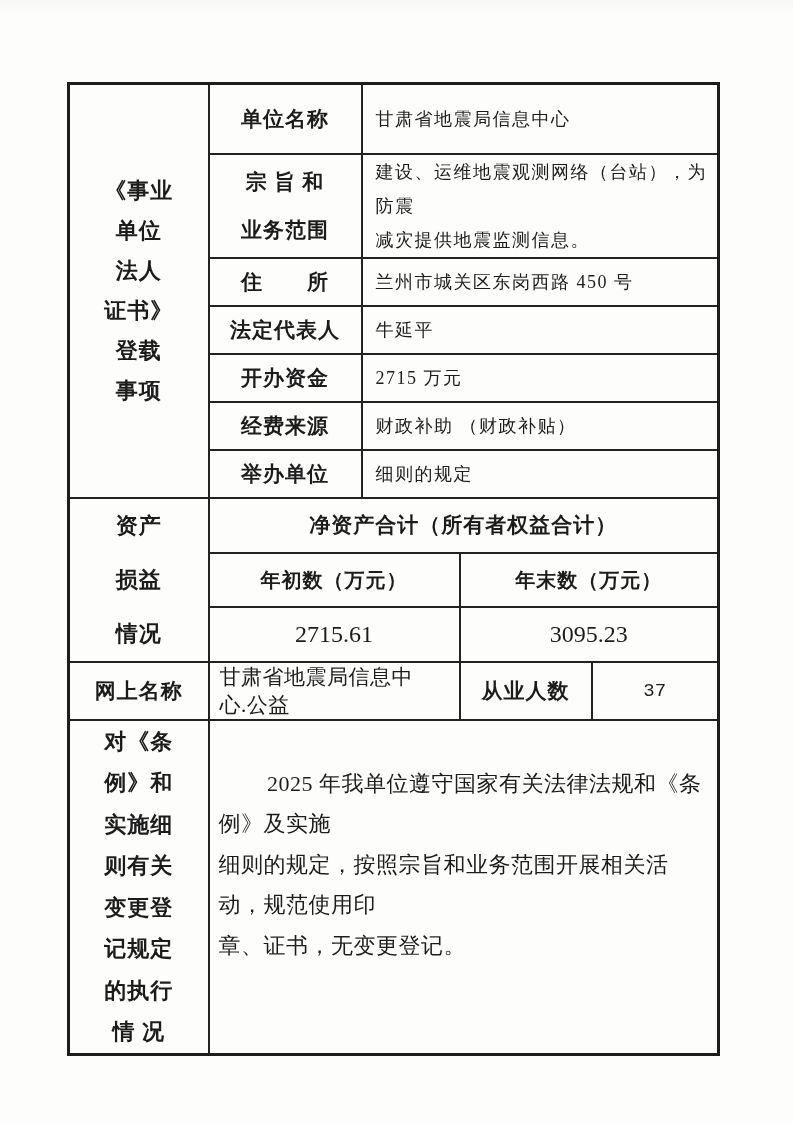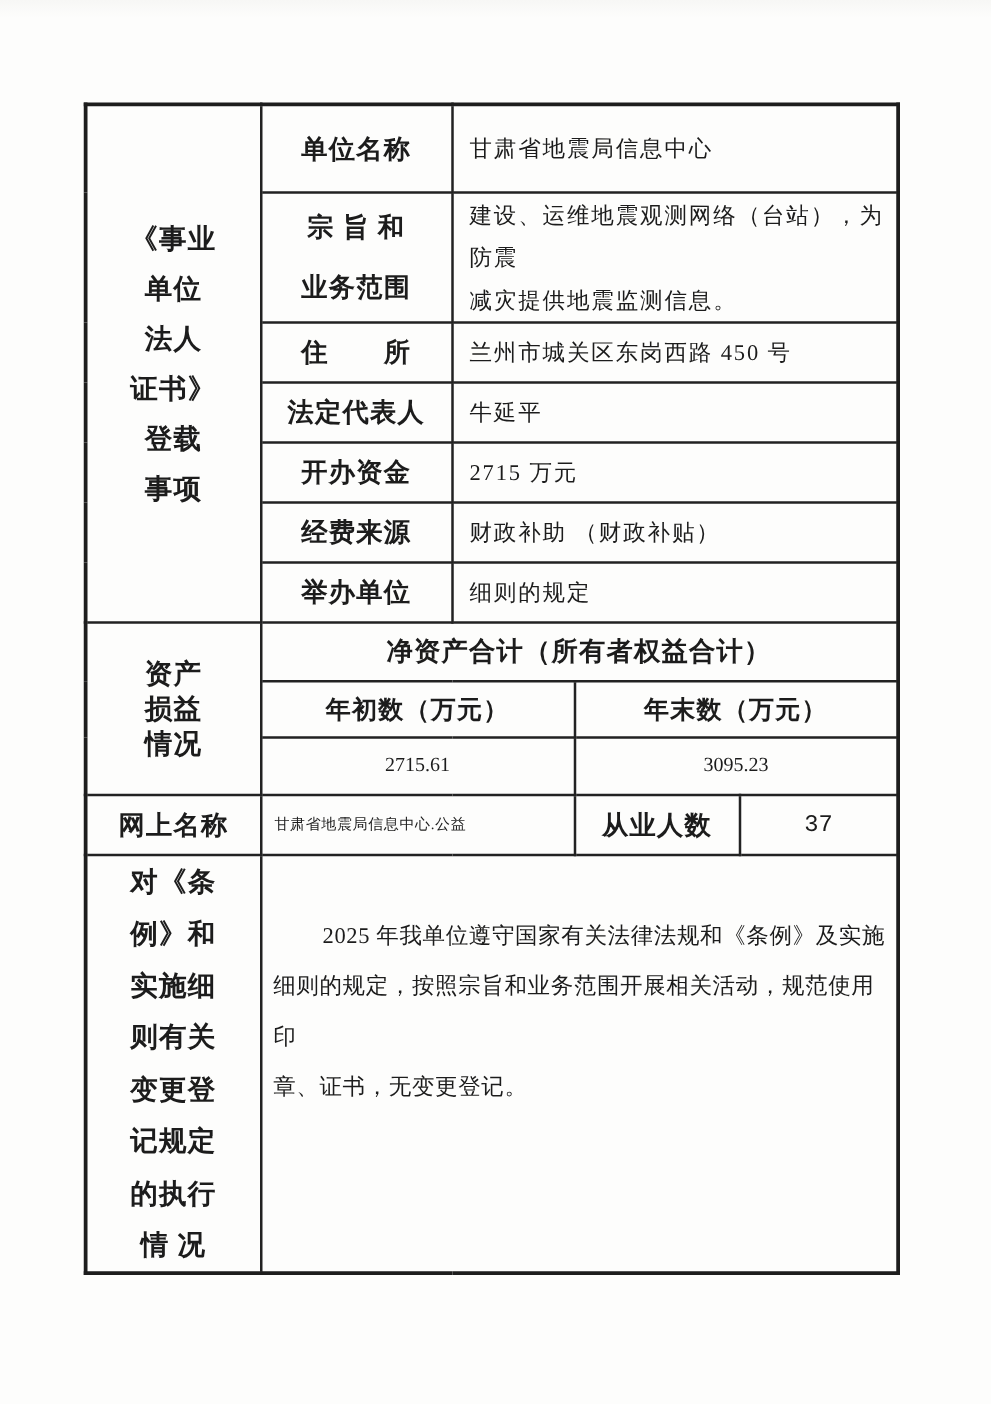--- a/index.html
+++ b/index.html
@@ -55,21 +55,21 @@
   
   .side-label {
     text-align: center;
     font-weight: bold;
     font-size: 22px;
     white-space: pre-line;
     line-height: 40px;
     letter-spacing: 1px;
     margin-left: 32px;
   }
-  .side-label.assets     { line-height: 28px; }
+  .side-label.assets     { line-height: 54px; }
   .side-label.compliance { line-height: 41.5px; font-size: 22px; }
 
   
   .field-label {
     text-align: center;
     font-weight: bold;
     font-size: 21px;
     white-space: pre-line;
     line-height: 46px;
     letter-spacing: 1px;
@@ -94,45 +94,45 @@
     letter-spacing: 1px;
   }
   .assets-col-label {
     text-align: center;
     font-weight: bold;
     font-size: 20px;
     letter-spacing: 1px;
   }
   .num-value {
     text-align: center;
-    font-size: 16px;
+    font-size: 24px;
   }
 
   .online-value {
-    font-size: 12px;
+    font-size: 21px;
     padding-left: 10px;
     padding-right: 20px;
     letter-spacing: 0.5px;
   }
   .staff-label {
     text-align: center;
     font-weight: bold;
     font-size: 21px;
     letter-spacing: 1px;
     margin-left: 30px;
   }
   .staff-value {
     text-align: center;
     font-size: 19px;
     font-family: Liberation Mono, monospace;
   }
 
   .compliance-body {
     vertical-align: top;
-    font-size: 18px;
+    font-size: 22px;
     line-height: 40.5px;
     padding: 43px 8px 0 9px;
     text-indent: 2.2em;
     white-space: pre-line;
     letter-spacing: 0.5px;
   }
 </style>
 </head>
 <body>
 

